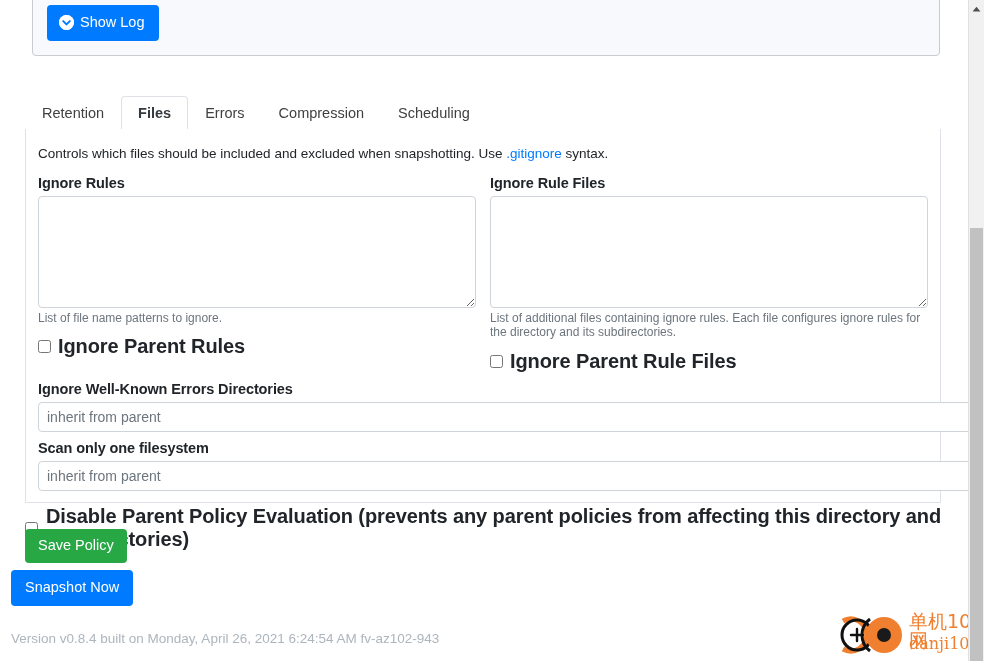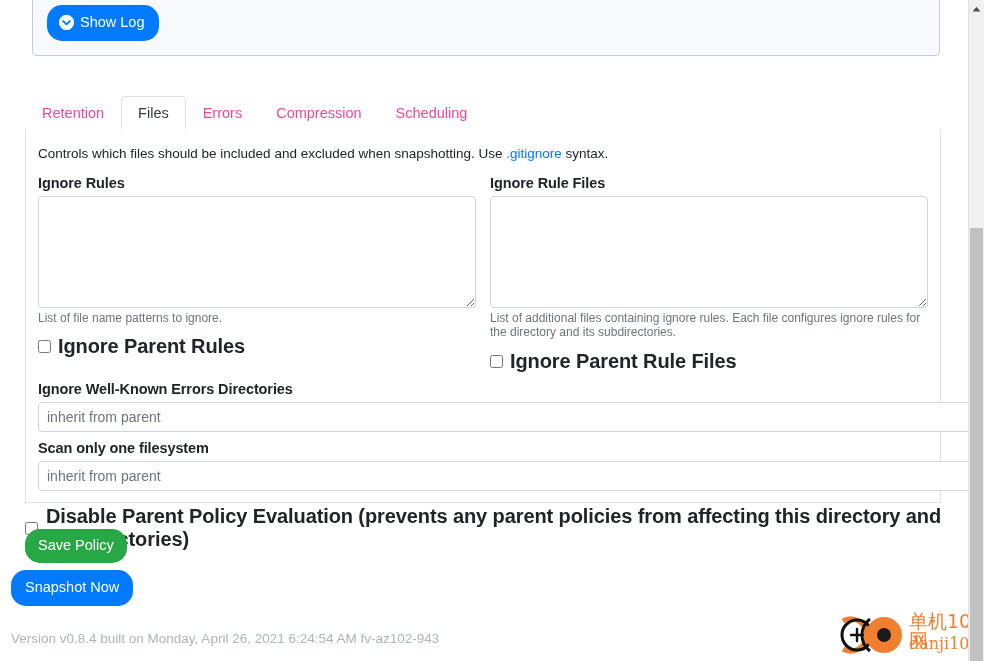--- a/index.html
+++ b/index.html
@@ -36,21 +36,21 @@
     width: 908px; height: 84px;
     background: #f8f9fc;
     border: 1px solid #c9ccd1;
     border-radius: 4px;
   }
   .btn {
     display: inline-flex;
     align-items: center;
     gap: 6px;
     border: 1px solid transparent;
-    border-radius: 15px;
+    border-radius: 4px;
     font-family: "Liberation Sans", sans-serif;
     font-size: 14.5px;
     line-height: 1;
     cursor: pointer;
     white-space: nowrap;
   }
   .btn-primary {
     background: #007bff;
     color: #fff;
     padding: 9px 13px 10px 11px;
@@ -76,33 +76,33 @@
     left: 25px; top: 96px;
     width: 916px;
     height: 34px;
     border-bottom: 1px solid #dee2e6;
     display: flex;
     align-items: flex-end;
   }
   .tab {
     padding: 7px 16px 8px 16px;
     font-size: 14.5px;
-    color: #ec4899;
+    color: #404040;
     cursor: pointer;
     border: 1px solid transparent;
     border-bottom: none;
     border-radius: 4px 4px 0 0;
     margin-bottom: -1px;
     line-height: 1.25;
     background: transparent;
     white-space: nowrap;
   }
   .tab.active {
     color: #343a40;
-    font-weight: normal;
+    font-weight: bold;
     background: #fff;
     border-color: #dee2e6 #dee2e6 #fff;
   }
 
   
   .tab-card {
     position: absolute;
     left: 25px; top: 129px;
     width: 916px;
     height: 374px;

